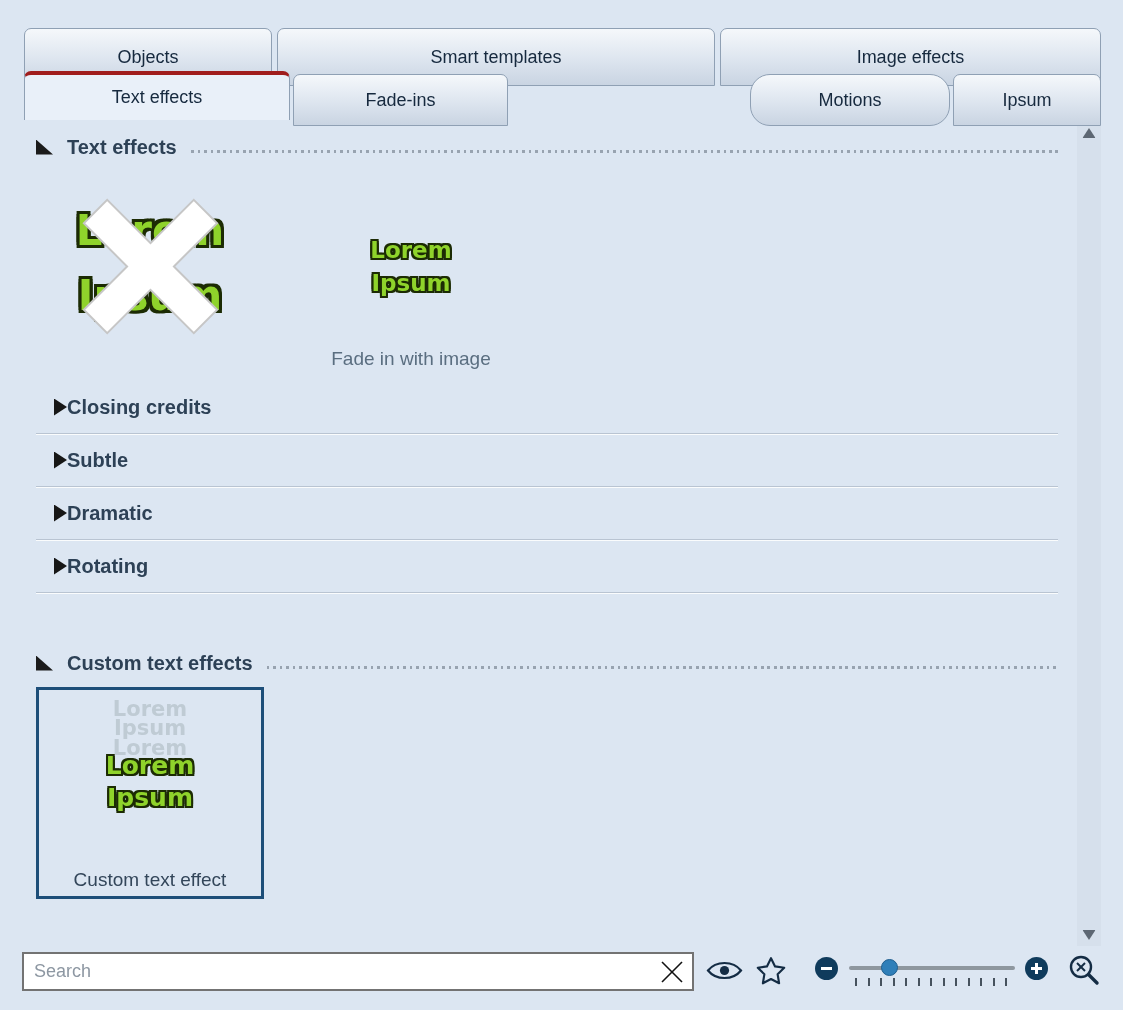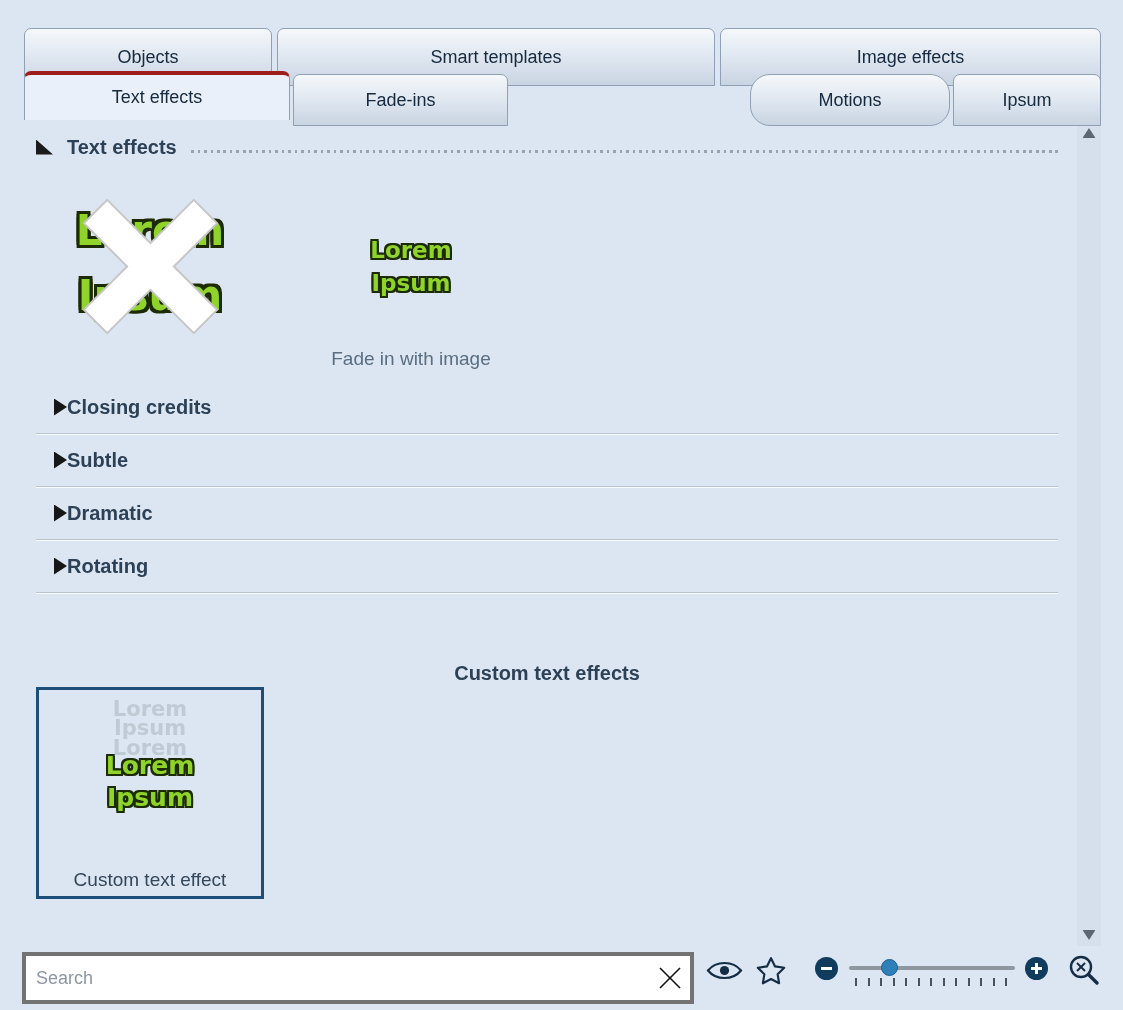--- a/index.html
+++ b/index.html
@@ -96,22 +96,22 @@
   .scrollbar { position:absolute; left:1077px; top:122px; width:24px; height:824px; background:#d6e0ec; }
   .scroll-up, .scroll-down {
     position:absolute; left:50%; transform:translateX(-50%);
     width:13px; height:10px; background:#5d6773; cursor:pointer;
   }
   .scroll-up { top:6px; clip-path:polygon(50% 0,100% 100%,0 100%); }
   .scroll-down { bottom:6px; clip-path:polygon(0 0,100% 0,50% 100%); }
 
   
   .search-box {
-    position:absolute; left:22px; top:952px; width:672px; height:52px;
-    background:#ffffff; border:4px solid #737373; box-sizing:border-box;
+    position:absolute; left:22px; top:952px; width:672px; height:39px;
+    background:#ffffff; border:2px solid #737373; box-sizing:border-box;
     display:flex; align-items:center;
   }
   .search-box input {
     flex:1; border:none; outline:none; background:transparent;
     font-family:"Liberation Sans", sans-serif; font-size:18px; color:#333; padding:0 10px;
   }
   .search-box input::placeholder { color:#8d97a2; }
   .clear-x { width:40px; height:100%; display:flex; align-items:center; justify-content:center; cursor:pointer; }
 
   .tool-icon { position:absolute; cursor:pointer; }
@@ -198,21 +198,21 @@
     <div class="collapse-row">
       <span class="marker-closed"></span>
       <span class="sec-label">Dramatic</span>
     </div>
     <div class="collapse-row">
       <span class="marker-closed"></span>
       <span class="sec-label">Rotating</span>
     </div>
   </div>
 
-  <div class="sec-header" style="top:648px;flex-direction:column;">
+  <div class="sec-header" style="top:648px;">
     <span class="marker-open"></span>
     <span class="sec-label">Custom text effects</span>
     <span class="dotline"></span>
   </div>
 
   <div class="custom-thumb">
     <div class="ghost">
       <div>Lorem</div>
       <div>Ipsum</div>
       <div>Lorem</div>

